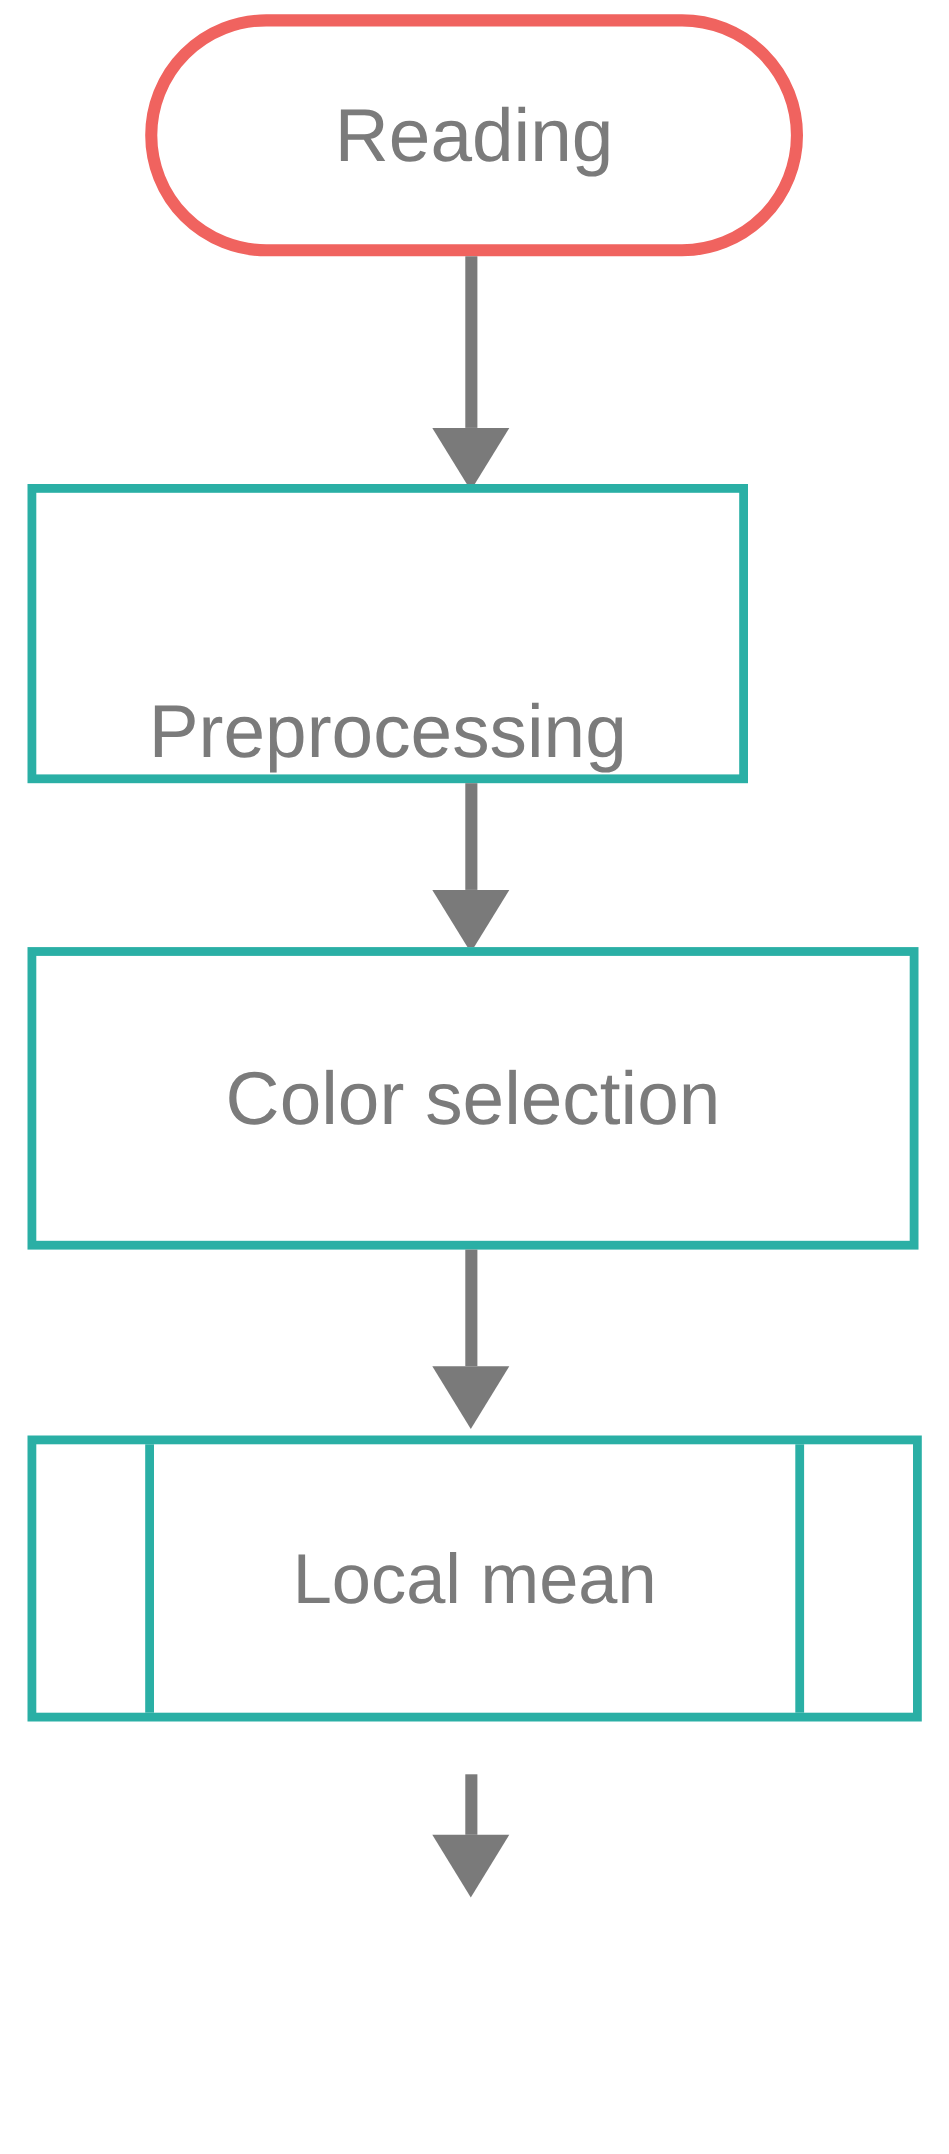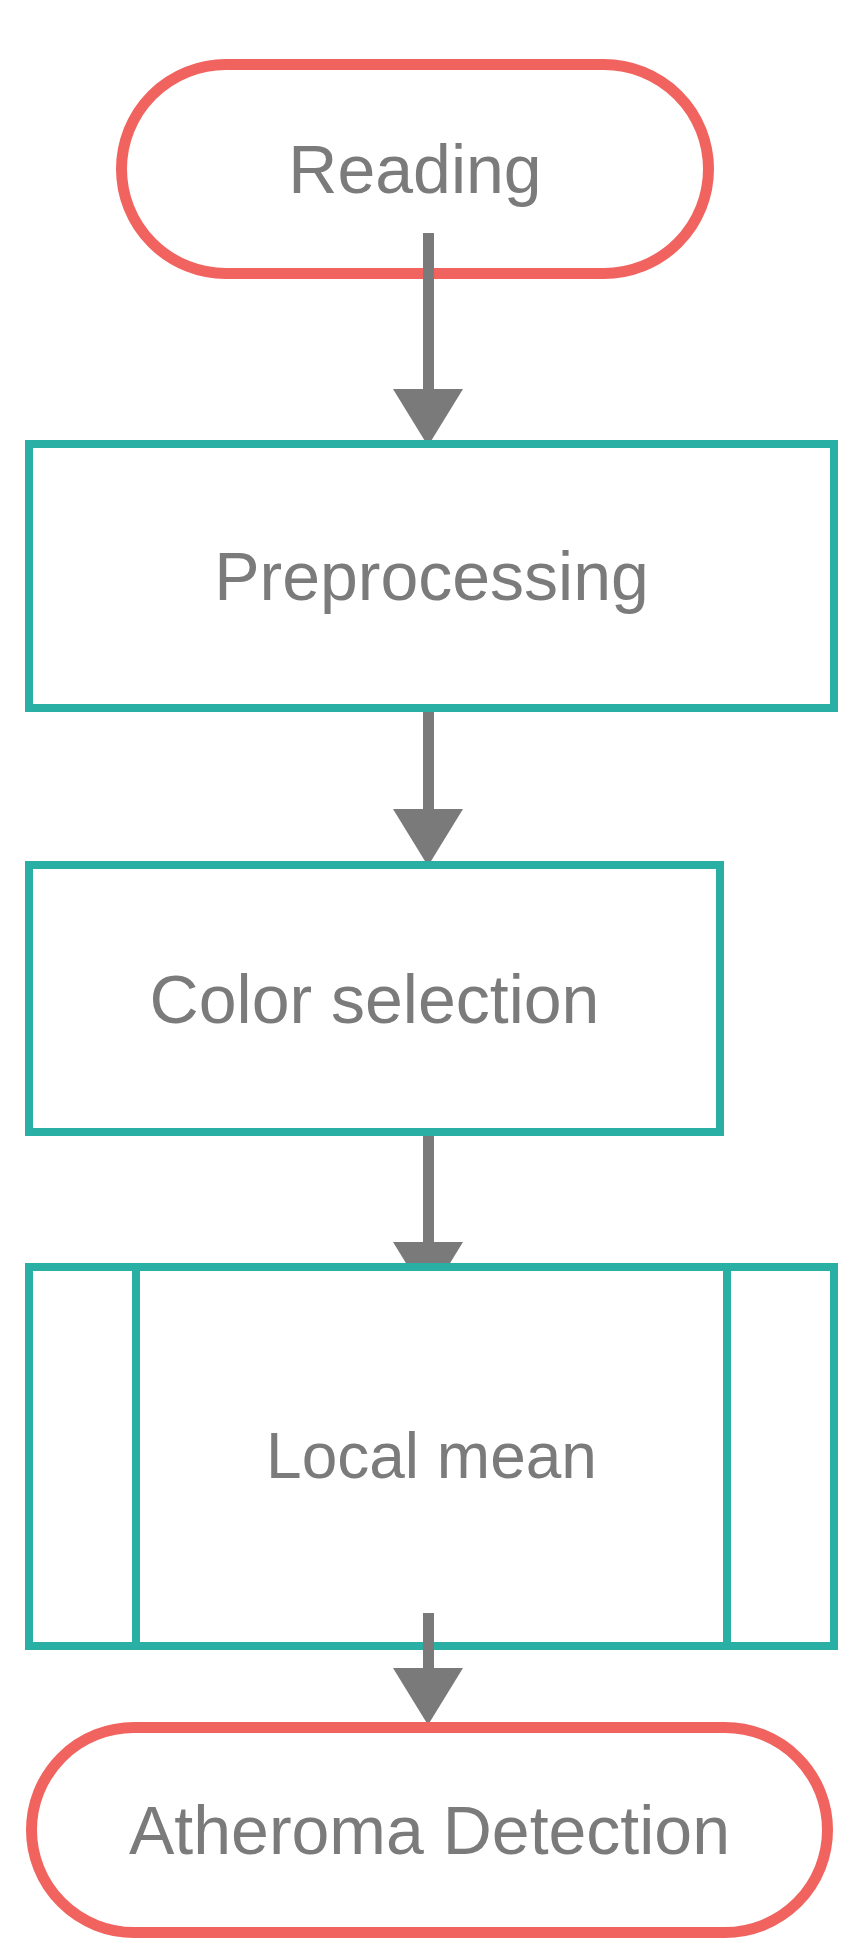--- a/index.html
+++ b/index.html
@@ -32,32 +32,31 @@
   .node .label { display: block; }
   .terminator {
     border: 11px solid var(--terminator-border);
     font-size: 68px;
   }
   .process {
     border: 8px solid var(--process-border);
     font-size: 68px;
   }
   .node-reading {
-    left: 116px; top: 13px; width: 598px; height: 220px;
+    left: 132px; top: 13px; width: 598px; height: 220px;
     border-radius: 110px;
-    margin-top: 46px;
   }
   .node-preprocessing {
-    left: 25px; top: 440px; width: 813px; height: 272px;
+    left: 25px; top: 440px; width: 655px; height: 272px; justify-content: flex-end;
   }
   .node-color-selection {
-    left: 25px; top: 861px; width: 699px; height: 275px;
+    left: 25px; top: 861px; width: 810px; height: 275px;
   }
   .node-local-mean {
-    left: 25px; top: 1263px; width: 813px; height: 387px;
+    left: 25px; top: 1305px; width: 813px; height: 260px;
     font-size: 64px;
     line-height: 93px;
   }
   .inner-bar {
     position: absolute;
     top: 0; bottom: 0;
     width: 8px;
     background: var(--process-border);
   }
   .inner-bar.left  { left: 99px; }
@@ -126,17 +125,14 @@
     <div class="inner-bar left"></div>
     <div class="inner-bar right"></div>
     <span class="label">Local mean</span>
   </div>
 
   <div class="arrow arrow-4">
     <div class="shaft"></div>
     <div class="head"></div>
   </div>
 
-  <div class="node terminator node-atheroma">
-    <span class="label">Atheroma Detection</span>
-  </div>
 
 </div>
 
 </body></html>

